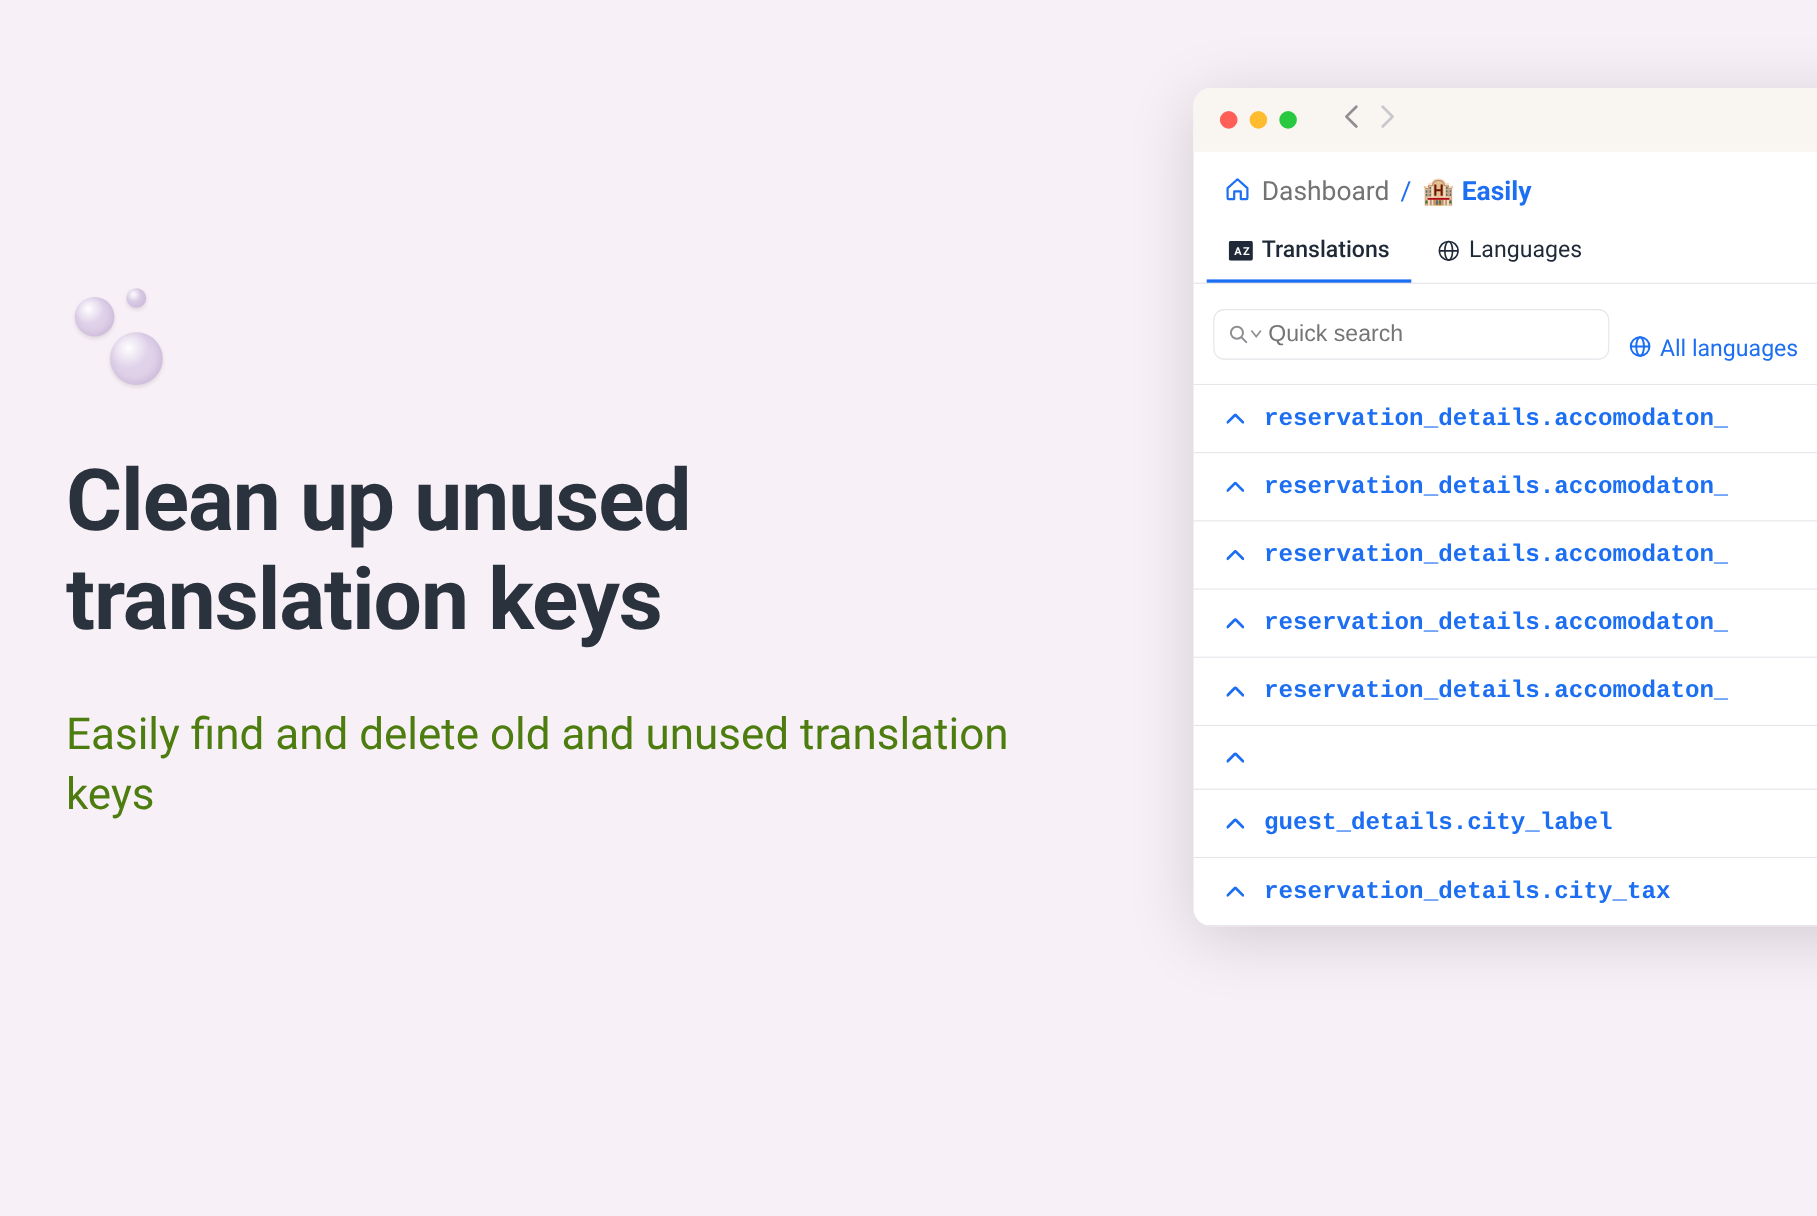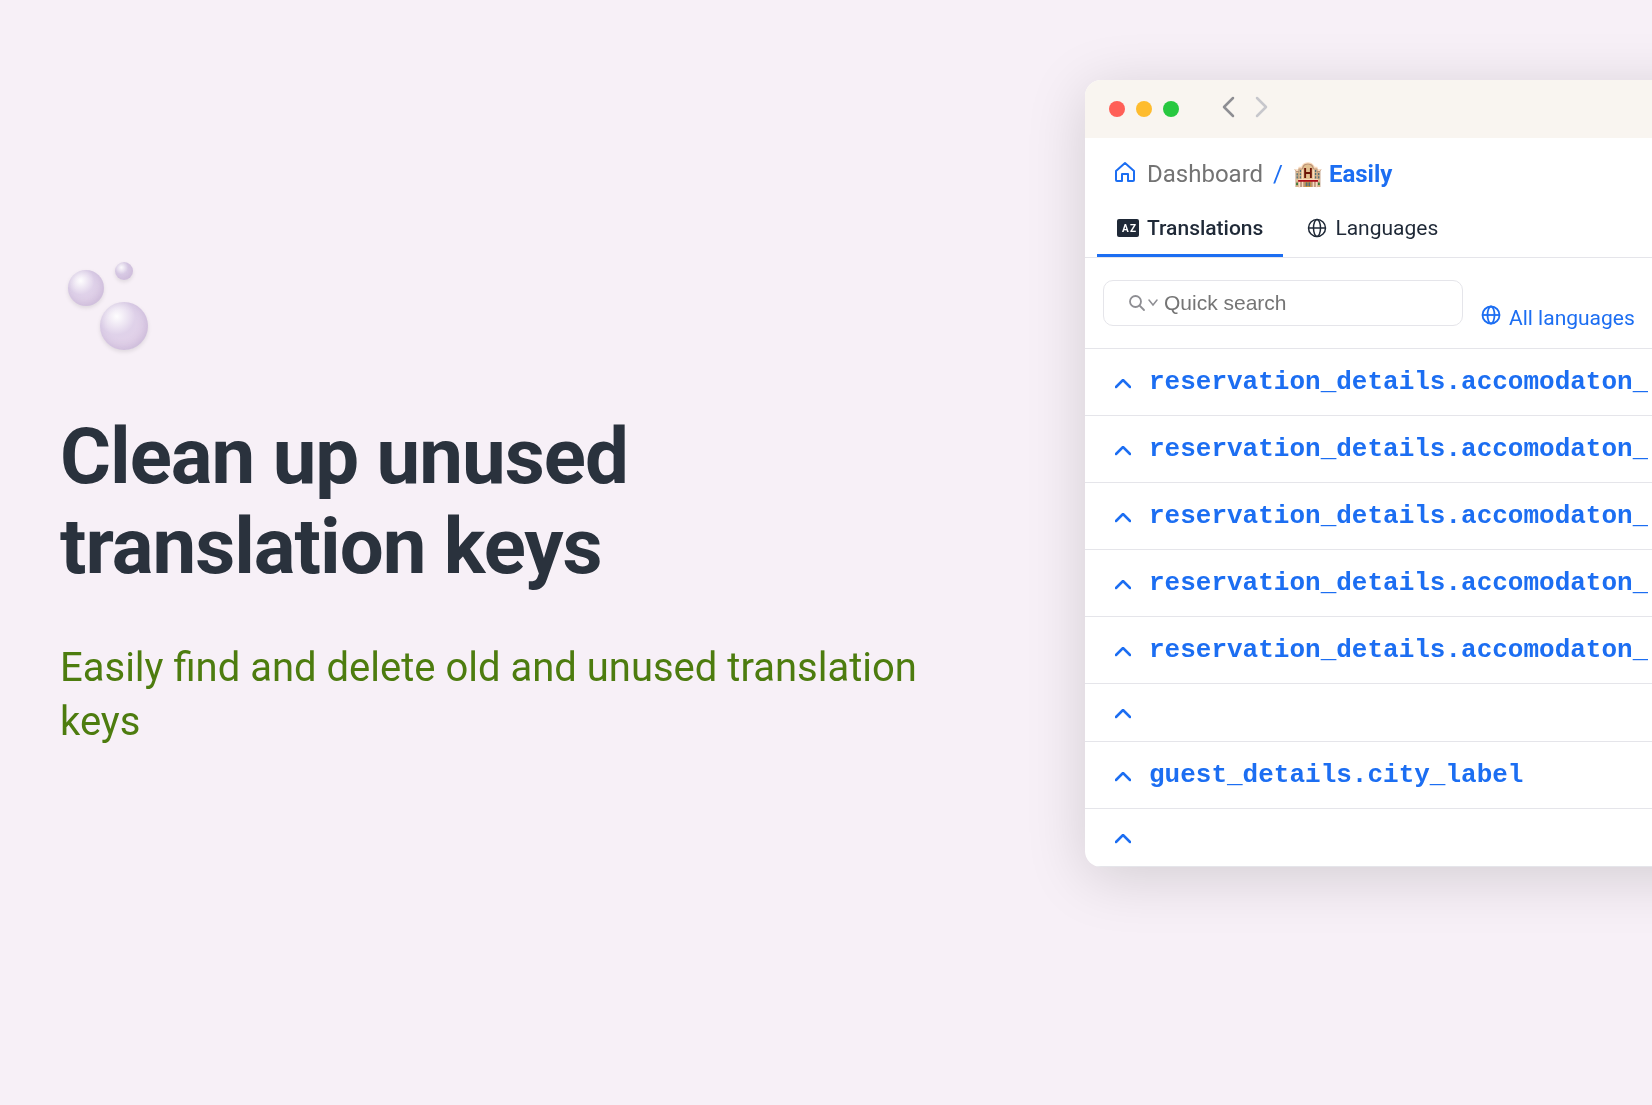--- a/index.html
+++ b/index.html
@@ -193,21 +193,21 @@
       align-items: center;
     }
     
     .search-box {
       flex: 0 0 360px;
       height: 46px;
       border: 1px solid #e5e5ea;
       border-radius: 10px;
       display: flex;
       align-items: center;
-      padding: 0 24px;
+      padding: 0 13px;
       gap: 6px;
     }
     
     .search-icon-wrap {
       color: #8e8e93;
       display: flex;
       align-items: center;
       gap: 2px;
     }
     
@@ -243,21 +243,21 @@
       cursor: pointer;
     }
     
     .chevron-up {
       color: #1c6ef2;
       font-size: 18px;
     }
     
     .key-name {
       font-family: 'SF Mono', Monaco, 'Courier New', monospace;
-      font-size: 26px;
+      font-size: 22px;
       font-weight: 700;
       color: #1c6ef2;
       white-space: nowrap;
       overflow: hidden;
     }
   </style>
 </head>
 <body>
 
 <div class="left-content">
@@ -393,15 +393,16 @@
     <div class="key-row">
       <span class="chevron-up"><svg width="16" height="10" viewBox="0 0 16 10" fill="none">
             <path d="M1 8L8 1L15 8" stroke="currentColor" stroke-width="2.5" stroke-linecap="round" stroke-linejoin="round"></path>
           </svg></span>
       <span class="key-name">guest_details.city_label</span>
     </div>
     <div class="key-row">
       <span class="chevron-up"><svg width="16" height="10" viewBox="0 0 16 10" fill="none">
             <path d="M1 8L8 1L15 8" stroke="currentColor" stroke-width="2.5" stroke-linecap="round" stroke-linejoin="round"></path>
           </svg></span>
+      <span class="key-name">reservation_details.city_tax</span>
     </div>
   </div>
 </div>
 
 </body></html>

